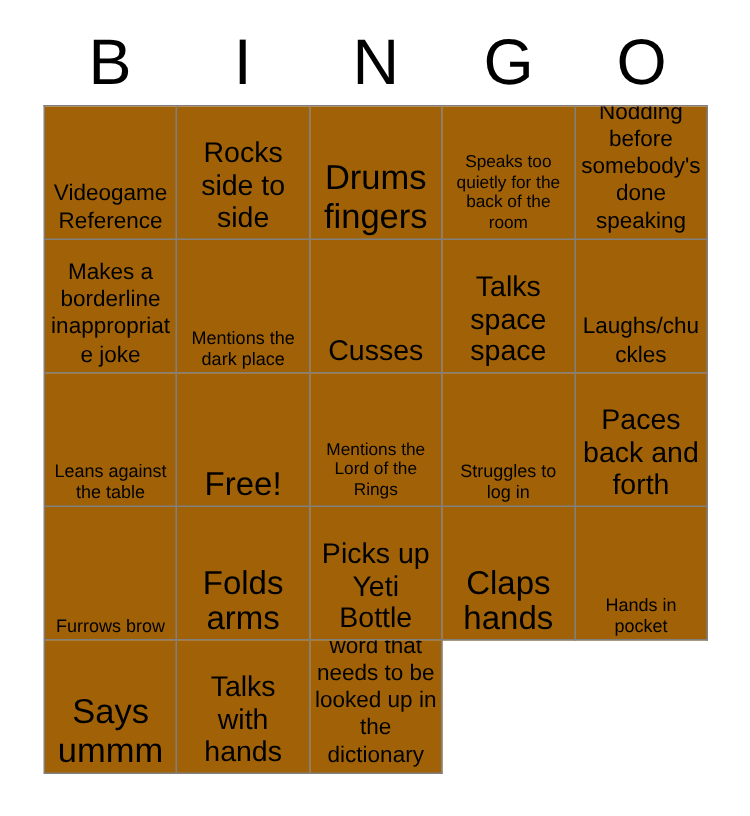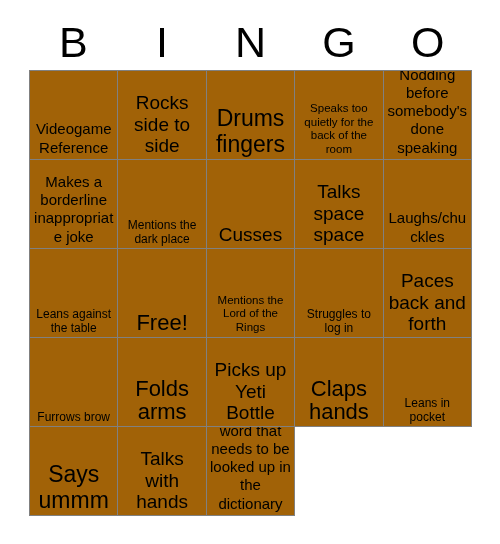--- a/index.html
+++ b/index.html
@@ -159,21 +159,21 @@
       <span class="cell-text fs-xxl">Folds arms</span>
     </div>
     <div class="cell" style="border-right-color: rgb(128, 128, 128); border-bottom-color: rgb(128, 128, 128);">
       <span class="cell-text fs-l">Picks up Yeti Bottle</span>
     </div>
 
     <div class="cell" style="border-right-color: rgb(128, 128, 128); border-bottom-color: rgb(128, 128, 128);">
       <span class="cell-text fs-xxl">Claps hands</span>
     </div>
     <div class="cell" style="border-right-color: rgb(128, 128, 128); border-bottom-color: rgb(128, 128, 128);">
-      <span class="cell-text fs-m">Leans in pocket</span>
+      <span class="cell-text fs-m">Hands in pocket</span>
     </div>
     <div class="cell" style="border-right-color: rgb(128, 128, 128); border-bottom-color: rgb(128, 128, 128);">
       <span class="cell-text fs-xl">Says ummm</span>
     </div>
     <div class="cell" style="border-right-color: rgb(128, 128, 128); border-bottom-color: rgb(128, 128, 128);">
       <span class="cell-text fs-l">Talks with hands</span>
     </div>
     <div class="cell" style="border-right-color: rgb(128, 128, 128); border-bottom-color: rgb(128, 128, 128);">
       <span class="cell-text fs-xs">Uses a word that needs to be looked up in the dictionary</span>
     </div>

